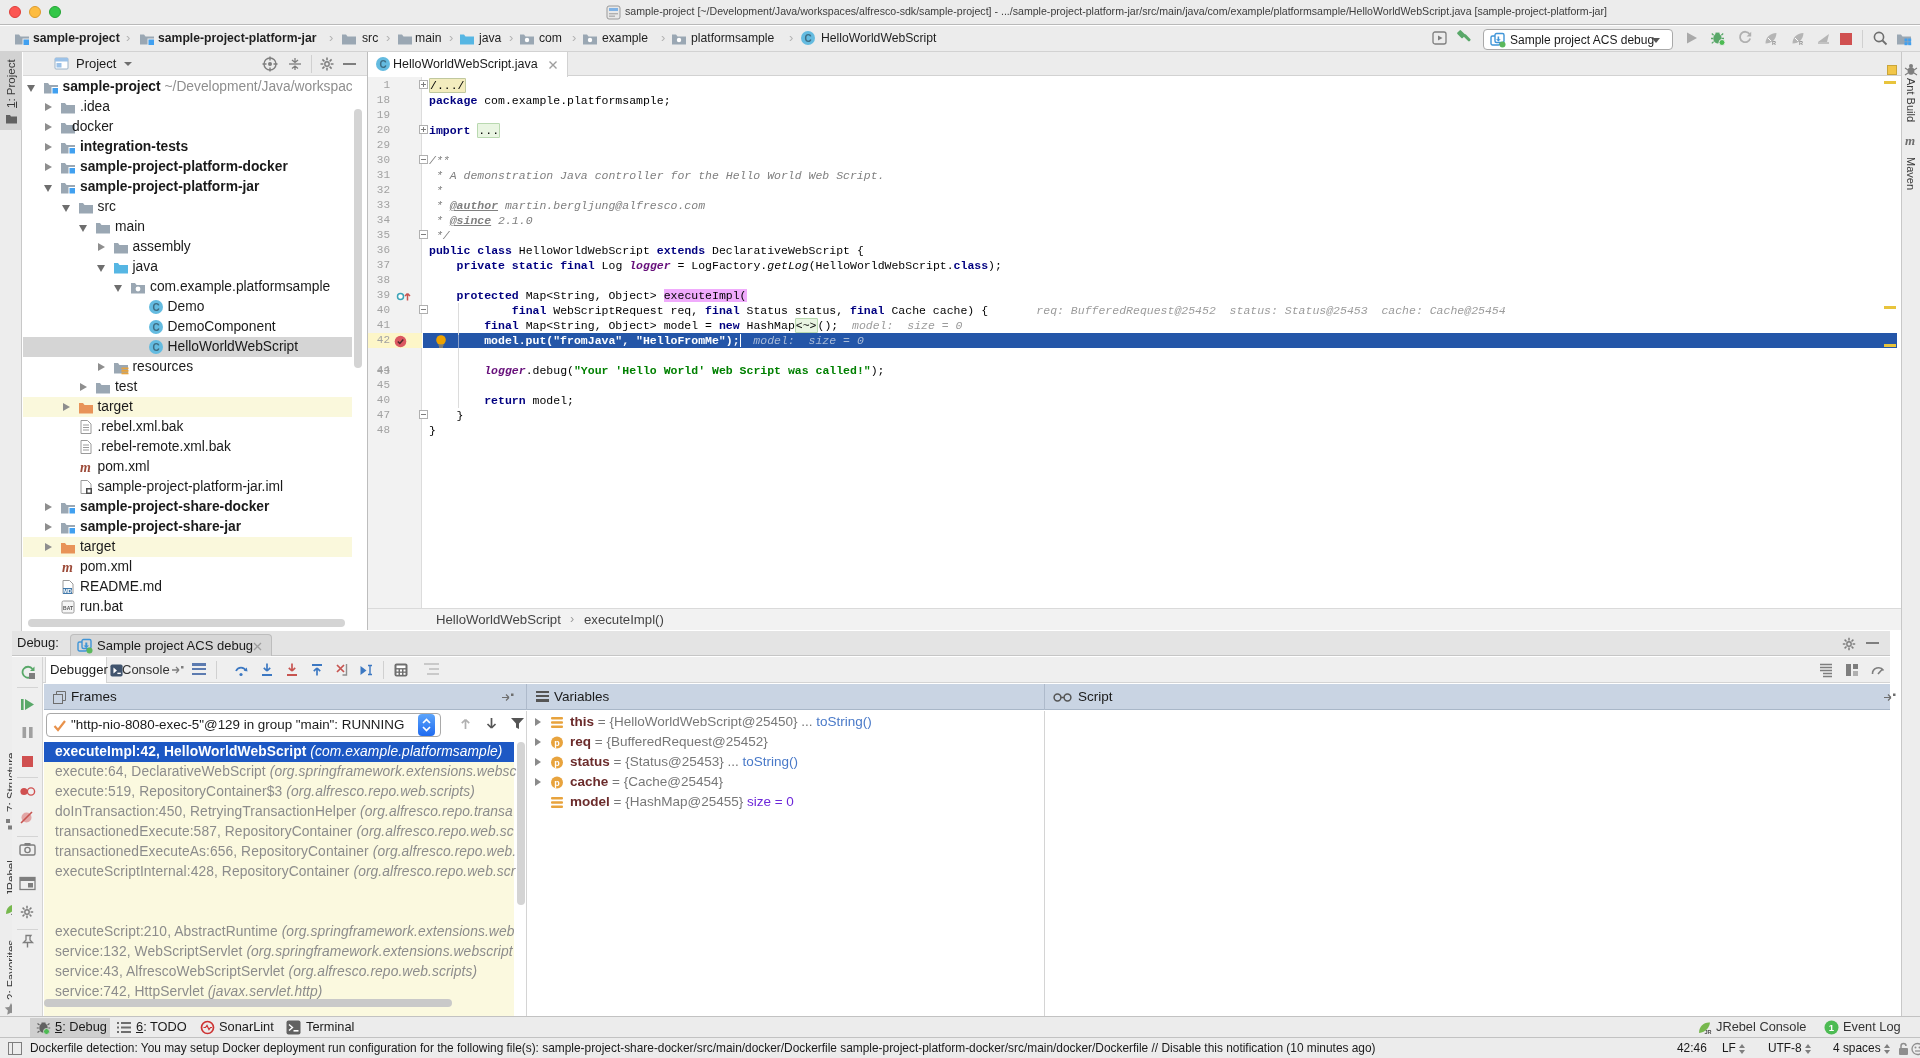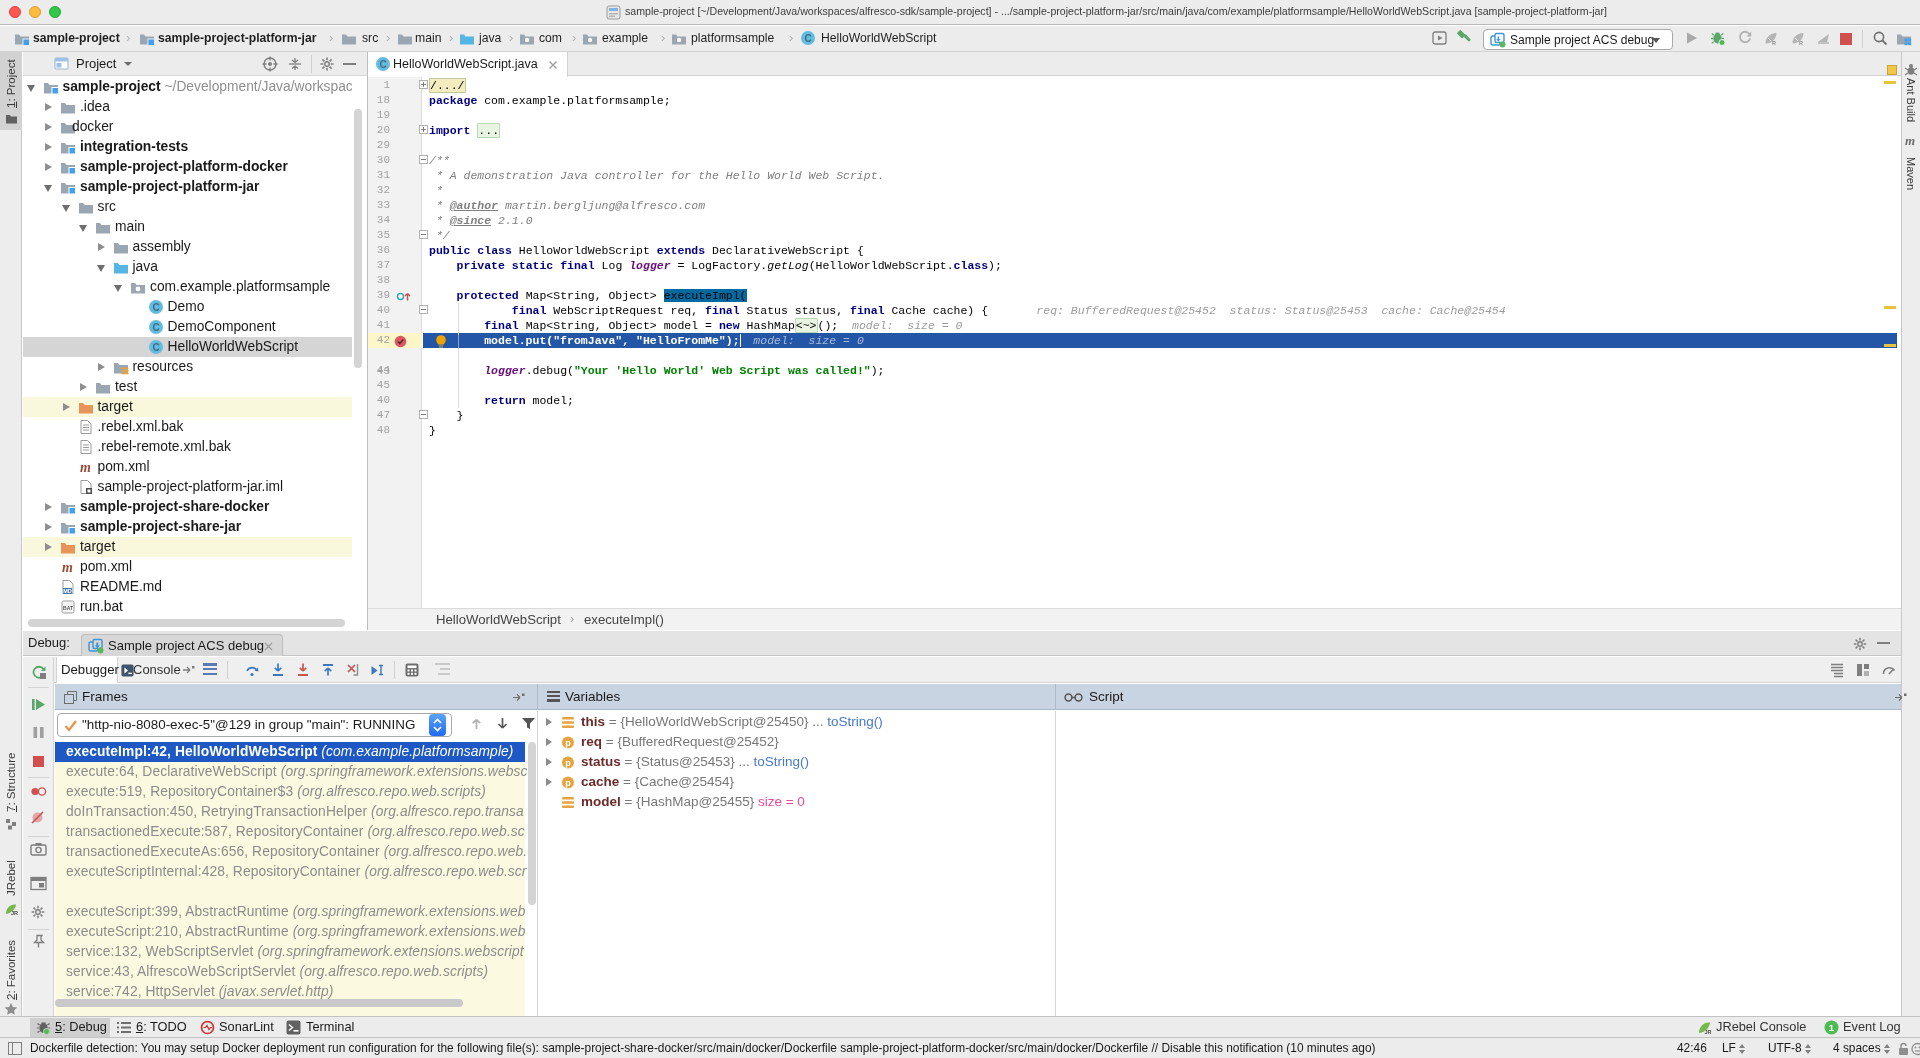--- a/index.html
+++ b/index.html
@@ -37,25 +37,25 @@
 .ln{position:absolute;width:22px;text-align:right;font-family:"Liberation Mono",monospace;font-size:11px;line-height:15px;color:#a2a2a2}
 .cl{position:absolute;left:61px;font-family:"Liberation Mono",monospace;font-size:11.5px;line-height:15px;color:#000;white-space:pre}
 .k{color:#000080;font-weight:bold}
 .s{color:#008000;font-weight:bold}
 .c{color:#808080;font-style:italic}
 .tag{color:#808080;font-style:italic;font-weight:bold;text-decoration:underline}
 .f{color:#660e7a;font-style:italic;font-weight:bold}
 .h{color:#9b9b9b;font-style:italic}
 .foldg{background:#e9f5e2;border:1px solid #b9d9b0;border-radius:1px}
 .fold1{background:#f3ecbe;border:1px solid #c0c89e;border-radius:1px}
-.mh{background:#0369a1}
+.mh{background:#f0abfc}
 #bline{position:absolute;left:55px;top:256px;width:1474px;height:15px;background:#2456a8}
 #ebread{position:absolute;left:368px;top:608px;width:1533px;height:22px;background:#f2f2f2;border-top:1px solid #dadada;font-size:12.5px;color:#444;line-height:21px}
 
-#debugwin{position:absolute;left:23px;top:631px;width:1878px;height:273px;background:#fff}
+#debugwin{position:absolute;left:12px;top:631px;width:1878px;height:273px;background:#fff}
 #dhdr{position:absolute;left:0;top:0;width:1878px;height:25px;background:#e4e4e4;border-bottom:1px solid #c6c6c6}
 #dtoolrow{position:absolute;left:0;top:26px;width:1878px;height:26px;background:#efefef;border-bottom:1px solid #d4d4d4}
 #dlstrip{position:absolute;left:0;top:26px;width:31px;height:359px;background:#efefef;border-right:1px solid #d4d4d4}
 #dcaps{position:absolute;left:32px;top:53px;width:1846px;height:26px;background:#c9d4e3;border-bottom:1px solid #a9b7c8}
 .cap{position:absolute;top:0;height:26px;line-height:26px;font-size:13.5px;color:#1a1a1a}
 .fr{position:absolute;left:0;width:470px;height:20px;line-height:20px;font-size:13.8px;letter-spacing:0.1px;white-space:nowrap}
 .fry{color:#8c8c8c}
 .vrow{position:absolute;height:20px;line-height:20px;font-size:13.5px;white-space:nowrap;color:#1a1a1a}
 .vname{color:#6b2b2b;font-weight:bold}
 .vval{color:#777777}
@@ -797,23 +797,20 @@
         </div>
   <div class="fr fry" style="top:111px">
           <span style="position:absolute;left:11px">transactionedExecute:587, RepositoryContainer <i>(org.alfresco.repo.web.sc</i></span>
         </div>
   <div class="fr fry" style="top:131px">
           <span style="position:absolute;left:11px">transactionedExecuteAs:656, RepositoryContainer <i>(org.alfresco.repo.web.</i></span>
         </div>
   <div class="fr fry" style="top:151px">
           <span style="position:absolute;left:11px">executeScriptInternal:428, RepositoryContainer <i>(org.alfresco.repo.web.scr</i></span>
         </div>
-  <div class="fr fry" style="top:191px">
-          <span style="position:absolute;left:11px">executeScript:399, AbstractRuntime <i>(org.springframework.extensions.web</i></span>
-        </div>
   <div class="fr fry" style="top:211px">
           <span style="position:absolute;left:11px">executeScript:210, AbstractRuntime <i>(org.springframework.extensions.web</i></span>
         </div>
   <div class="fr fry" style="top:231px">
           <span style="position:absolute;left:11px">service:132, WebScriptServlet <i>(org.springframework.extensions.webscript</i></span>
         </div>
   <div class="fr fry" style="top:251px">
           <span style="position:absolute;left:11px">service:43, AlfrescoWebScriptServlet <i>(org.alfresco.repo.web.scripts)</i></span>
         </div>
   <div class="fr fry" style="top:271px">
@@ -861,21 +858,21 @@
           <span class="abs" style="left:44px"><span class="vname">cache</span><span class="vval"> = {Cache@25454}</span></span>
         </div>
   <div class="vrow" style="top:81px;left:0">
           <svg class="abs" style="left:24px;top:3.5px" width="14" height="13">
             <g fill="#e8a33d">
               <rect x="1" y="1" width="12" height="2.6" rx="1"></rect>
               <rect x="1" y="5.2" width="12" height="2.6" rx="1"></rect>
               <rect x="1" y="9.4" width="12" height="2.6" rx="1"></rect>
             </g>
           </svg>
-          <span class="abs" style="left:44px"><span class="vname">model</span><span class="vval"> = {HashMap@25455} </span><span style="color:#ec4899"> size = 0</span></span>
+          <span class="abs" style="left:44px"><span class="vname">model</span><span class="vval"> = {HashMap@25455} </span><span style="color:#6d28d9"> size = 0</span></span>
         </div>
  </div>
  <div class="abs" style="left:1031.5px;top:80px;width:1px;height:305px;background:#d4d4d4"></div>
 
 </div>
 
 <div id="toolbar-bottom">
  <div class="abs" style="left:30px;top:1px;width:80px;height:19px;background:#cfcfcf"></div>
  <svg class="abs" style="left:36px;top:3px" width="15" height="15">
         <ellipse cx="7.5" cy="8" rx="4.2" ry="4.8" fill="#616161"></ellipse>

